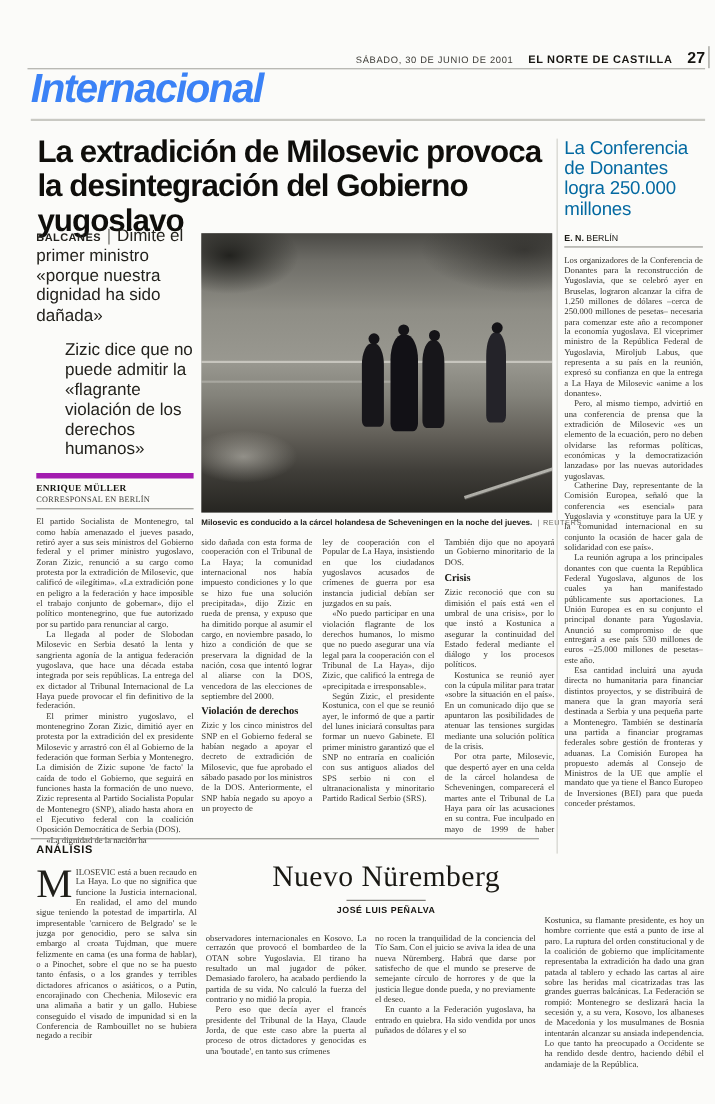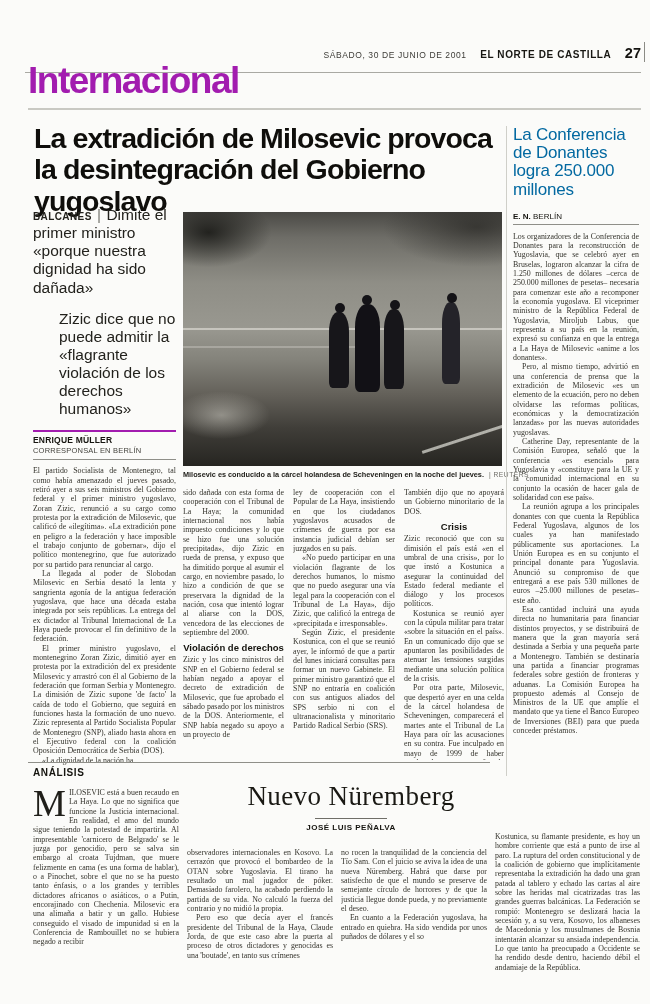--- a/index.html
+++ b/index.html
@@ -6,54 +6,54 @@
   html,body { background:#e9e9e6; }
   .page {
     position:relative; width:650px; height:1004px; margin:0 auto;
     background:#fbfbf9; overflow:hidden;
     font-family:"Liberation Serif", serif; color:#26251f;
   }
   .abs { position:absolute; }
 
   
   .masthead { top:44px; left:25px; width:616px; text-align:right;
-    border-bottom:1px solid #a9a9a3; padding-bottom:10px;
+    border-bottom:1px solid #a9a9a3; padding-bottom:0;
     font-family:"Liberation Sans", sans-serif; color:#3c3b36; }
   .masthead .date { font-size:8.5px; letter-spacing:0.6px; }
   .masthead .paper { font-size:10px; font-weight:bold; color:#181713; letter-spacing:0.6px; margin-left:9px; }
   .masthead .pageno { font-size:14.5px; font-weight:bold; color:#141310; margin-left:9px; }
   .masthead-tick { left:644px; top:42px; height:20px; border-left:1.5px solid #8b8b85; }
 
   
   .section-title { left:28px; top:60px; font-family:"Liberation Sans", sans-serif;
-    font-weight:900; font-size:37px; letter-spacing:-1.5px; color:#a21caf; }
+    font-weight:900; font-size:37px; letter-spacing:-1.5px; color:#3b82f6;font-style:italic; }
   .section-rule { top:108px; left:28px; width:613px; border-top:2px solid #c9c9c3; }
 
   
   .headline { left:34px; top:123px; width:482px; font-family:"Liberation Sans", sans-serif;
     font-weight:bold; font-size:28.5px; line-height:1.1; letter-spacing:-0.9px; color:#0f0e0b; }
 
   
   .leftcol { left:33px; top:206px; width:143px; }
   .kicker { font-family:"Liberation Sans", sans-serif; font-size:15.5px; line-height:1.17; color:#23221d; }
   .kicker .tag { font-size:10px; font-weight:bold; letter-spacing:0.4px; }
   .kicker .sep { color:#7a7a74; font-weight:normal; padding:0 1px; }
   .standfirst { margin-top:13px; font-family:"Liberation Sans", sans-serif;
     font-size:15.5px; line-height:1.17; color:#23221d;margin-left:26px; }
-  .byline-block { margin-top:12px; border-top:2px solid #a21caf; border-bottom:1px solid #8f8f89;
-    padding:3px 0 4px; font-family:Liberation Sans, sans-serif; }
+  .byline-block { margin-top:12px; border-top:5px solid #a21caf; border-bottom:1px solid #8f8f89;
+    padding:3px 0 4px; font-family:Liberation Serif, serif; }
   .byline-author { font-size:8.5px; font-weight:bold; letter-spacing:0.2px; color:#15140f; }
   .byline-loc { font-size:7.5px; color:#44433d; letter-spacing:0.2px; margin-top:1px; }
 
   .bodytext { font-size:7.9px; line-height:1.18; text-align:justify; color:#34332c; }
   .bodytext p { text-indent:9px; }
   .bodytext p.first { text-indent:0; }
   .leftcol .bodytext { margin-top:6px; height:344px; overflow:hidden; }
-  .subhead { font-family:Liberation Sans, sans-serif; font-weight:bold; font-size:9.5px;
-    color:#15140f; margin:5px 0 2px; text-indent:0 !important; text-align:center; }
+  .subhead { font-family:Liberation Serif, serif; font-weight:bold; font-size:9.5px;
+    color:#15140f; margin:5px 0 2px; text-indent:0 !important; text-align:left; }
 
   
   .photo { left:183px; top:212px; width:319px; height:254px; overflow:hidden;
     background:
       radial-gradient(ellipse 90px 50px at 8% 8%, rgba(22,22,19,.85), transparent 70%),
       radial-gradient(ellipse 130px 55px at 92% 6%, rgba(35,34,31,.65), transparent 72%),
       radial-gradient(ellipse 70px 34px at 12% 80%, rgba(214,212,203,.5), transparent 70%),
       linear-gradient(180deg,#4a4945 0%,#6e6d67 10%,#8f8e86 28%,#999890 46%,#84837b 58%,#636059 72%,#403e39 85%,#262521 100%);
   }
   .rail { position:absolute; left:0; top:116px; width:100%; height:2px;

